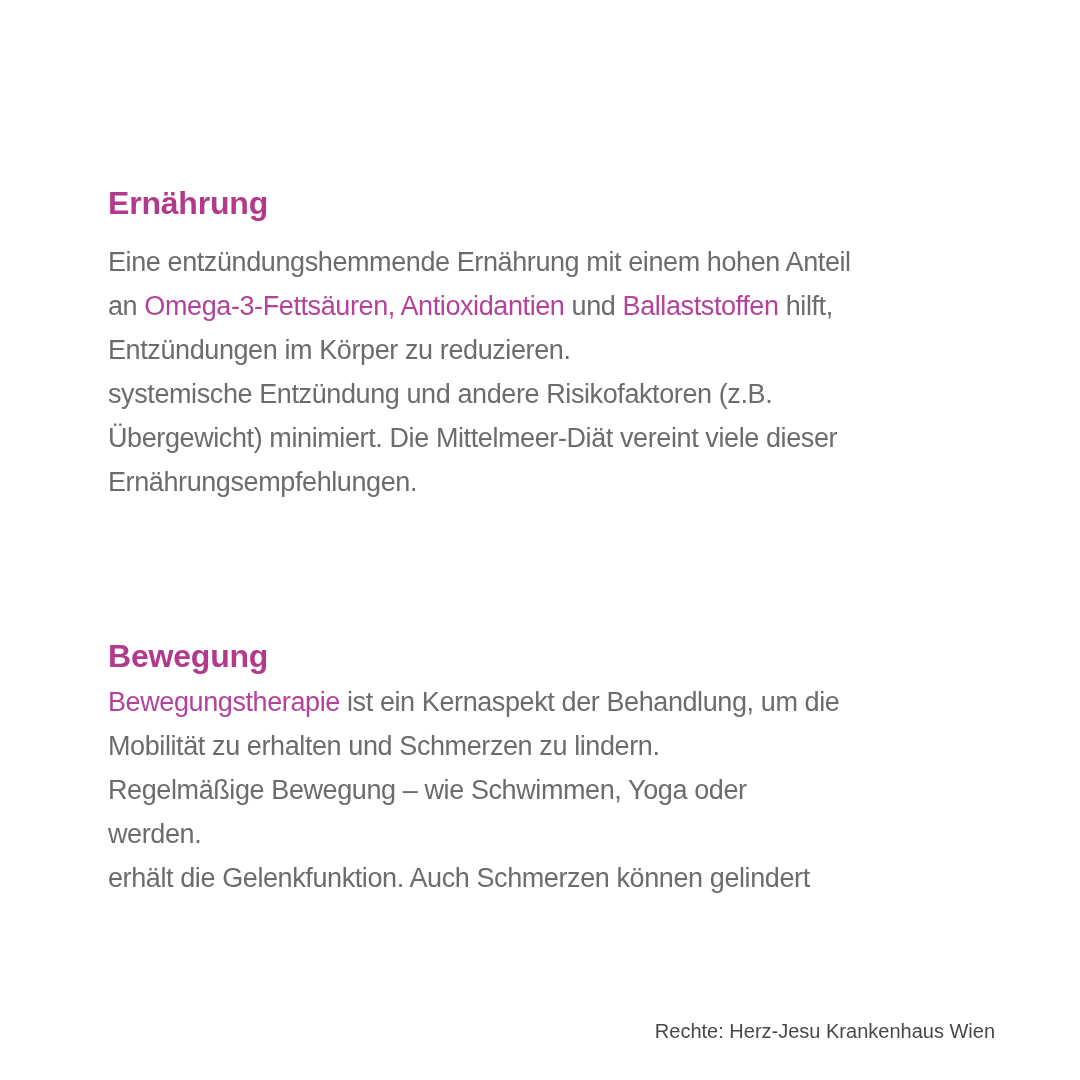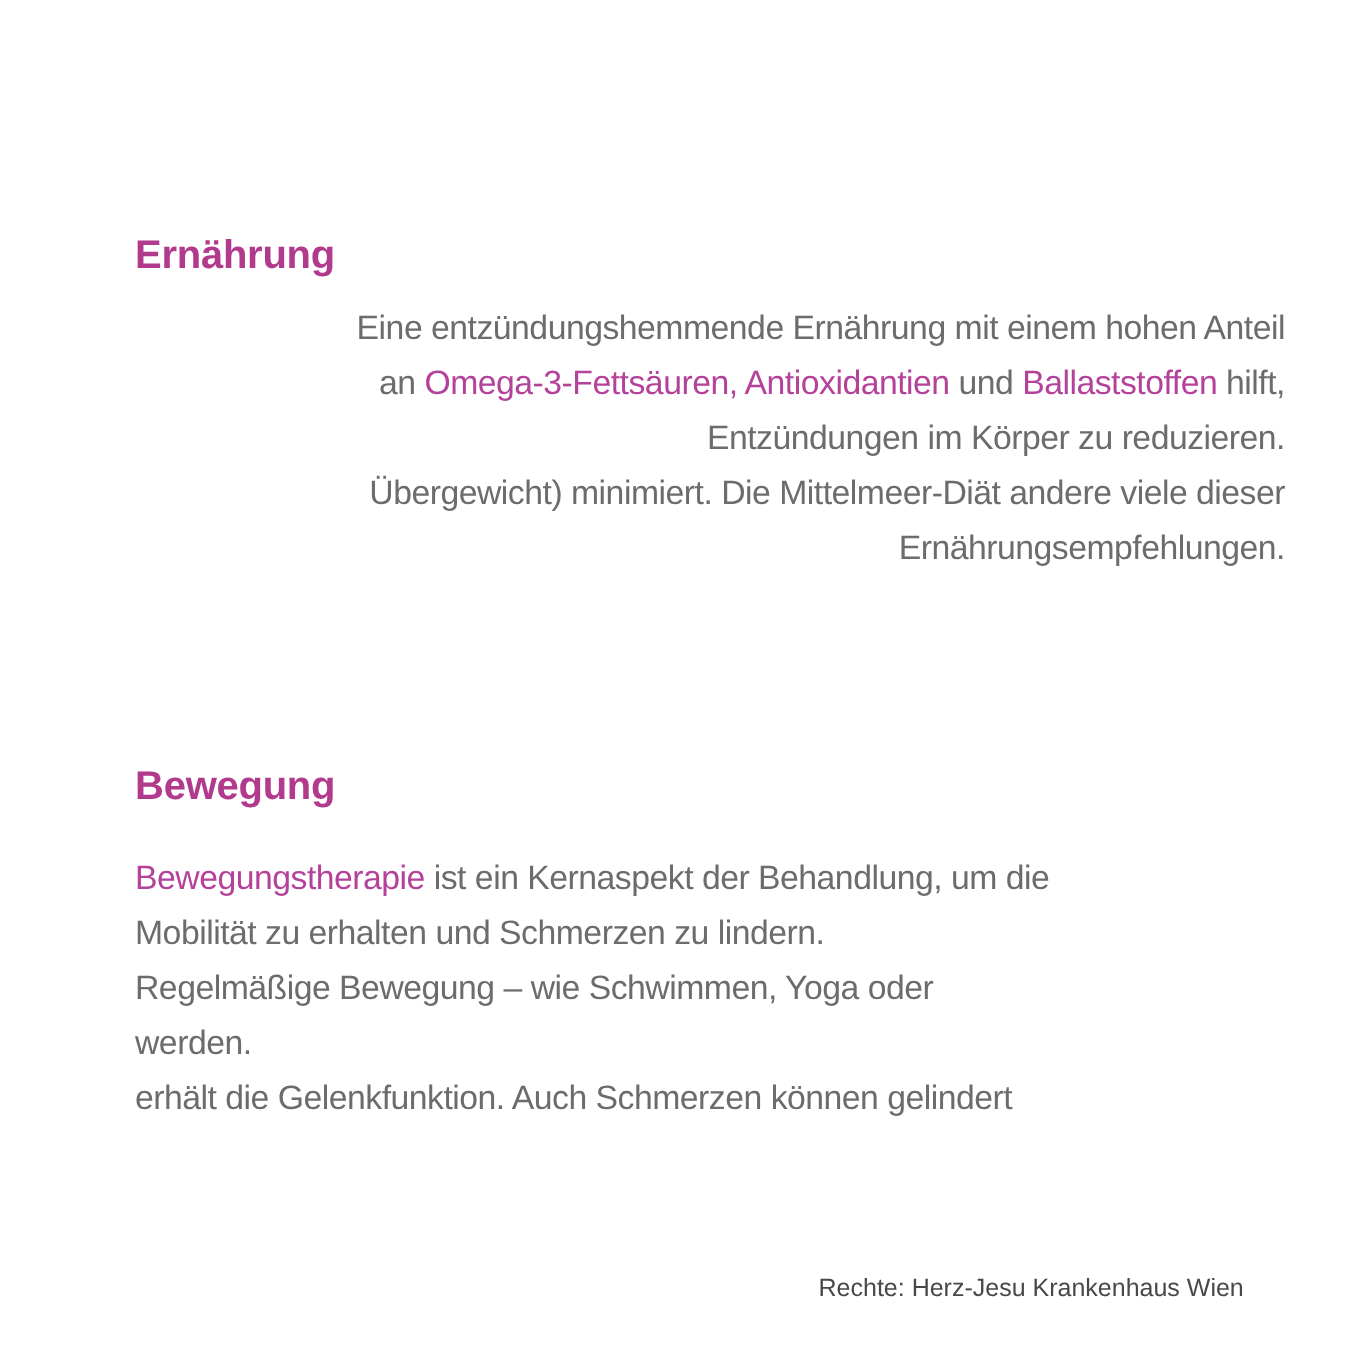--- a/index.html
+++ b/index.html
@@ -18,32 +18,32 @@
     position: absolute;
     left: 108px;
     margin: 0;
     font-size: 32px;
     line-height: 40px;
     font-weight: bold;
     letter-spacing: -0.2px;
     color: #b13a8c;
   }
   .heading-ernaehrung { top: 183px; }
-  .heading-bewegung   { top: 608px; }
+  .heading-bewegung   { top: 636px; }
   .body-text {
     position: absolute;
     left: 108px;
     width: 920px;
     margin: 0;
     font-size: 27px;
     line-height: 44px;
     letter-spacing: -0.4px;
     color: #6b6c6e;
   }
-  .para-ernaehrung { top: 240px; text-align: right; }
+  .para-ernaehrung { top: 240px; }
   .para-bewegung   { top: 680px; }
   .line { display: block; }
   .hl { color: #b5429a; }
   .credit {
     position: absolute;
     top: 1021px;
     right: 85px;
     margin: 0;
     font-size: 20px;
     line-height: 20px;
@@ -55,21 +55,22 @@
 <body>
 
 <div class="canvas">
 
   <h2 class="section-heading heading-ernaehrung">Ernährung</h2>
 
   <div class="body-text para-ernaehrung">
     <span class="line"><span>Eine entzündungshemmende Ernährung mit einem hohen Anteil</span></span>
     <span class="line"><span>an </span><span class="hl">Omega-3-Fettsäuren, Antioxidantien</span><span> und </span><span class="hl">Ballaststoffen</span><span> hilft,</span></span>
     <span class="line"><span>Entzündungen im Körper zu reduzieren.</span></span>
-    <span class="line"><span>Übergewicht) minimiert. Die Mittelmeer-Diät andere viele dieser</span></span>
+    <span class="line"><span>systemische Entzündung und andere Risikofaktoren (z.B.</span></span>
+    <span class="line"><span>Übergewicht) minimiert. Die Mittelmeer-Diät vereint viele dieser</span></span>
     <span class="line"><span>Ernährungsempfehlungen.</span></span>
   </div>
 
   <h2 class="section-heading heading-bewegung">Bewegung</h2>
 
   <div class="body-text para-bewegung">
     <span class="line"><span class="hl">Bewegungstherapie</span><span> ist ein Kernaspekt der Behandlung, um die</span></span>
     <span class="line"><span>Mobilität zu erhalten und Schmerzen zu lindern.</span></span>
     <span class="line"><span>Regelmäßige Bewegung – wie Schwimmen, Yoga oder</span></span>
     <span class="line"><span>werden.</span></span>

